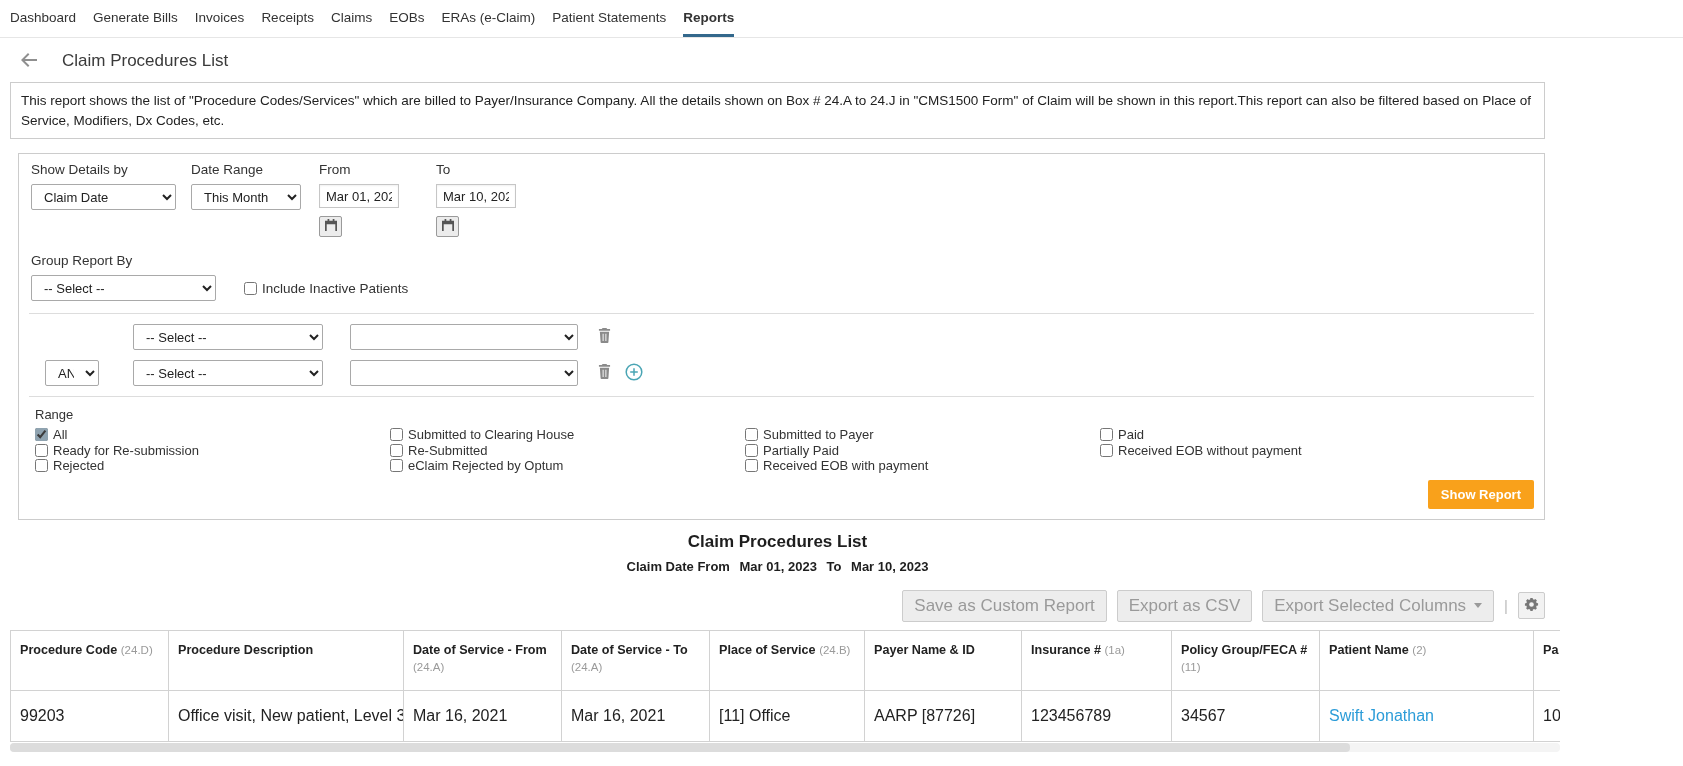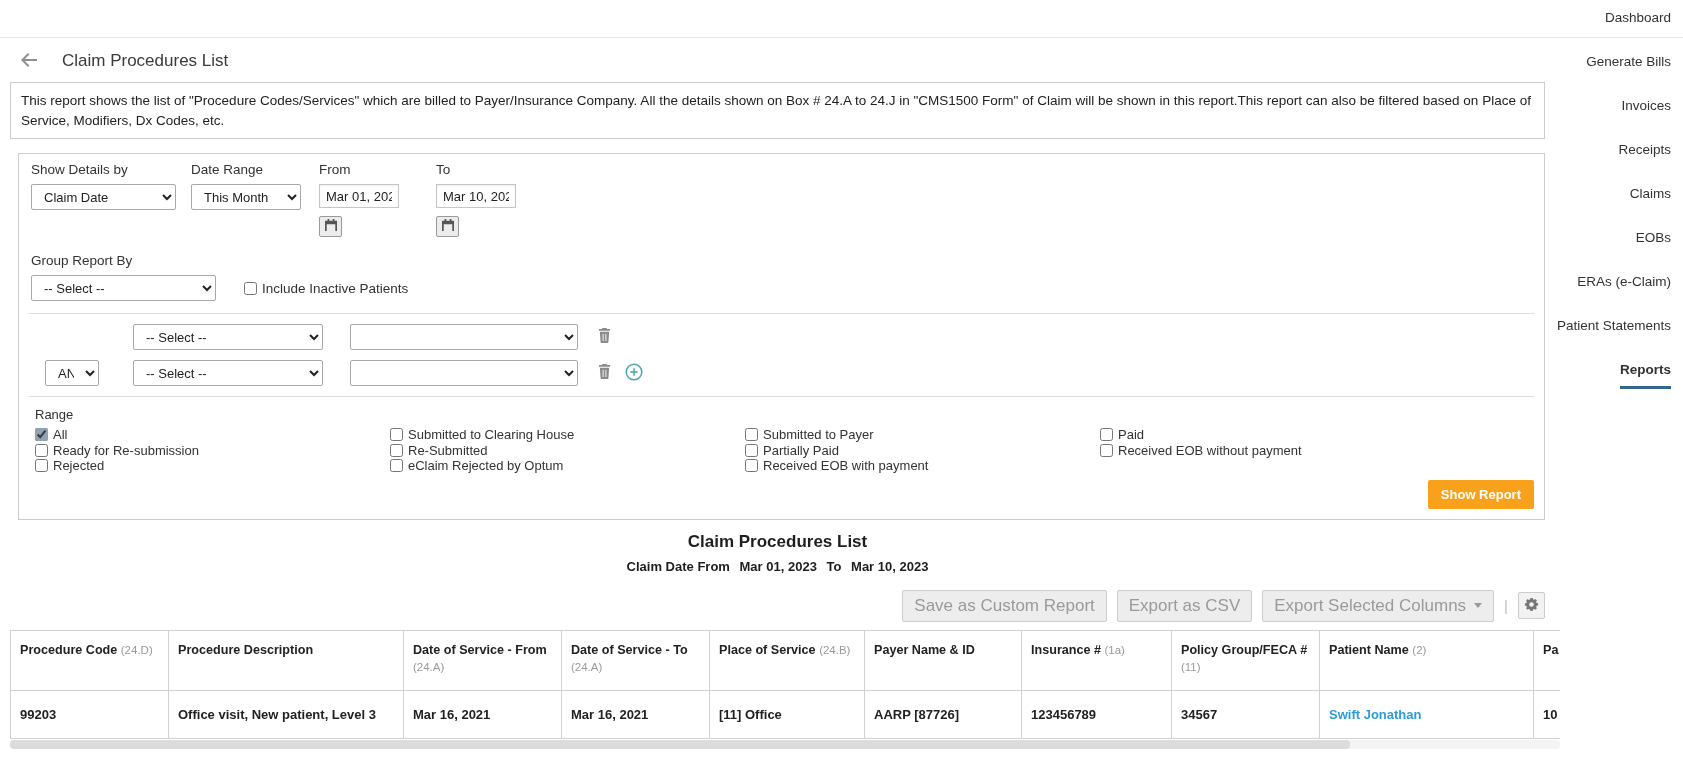--- a/index.html
+++ b/index.html
@@ -11,21 +11,20 @@
     font-size:13px;
   }
   input, select, button { font-family:inherit; }
 
   
   .topnav {
     display:flex; align-items:flex-end; gap:17px;
     padding:10px 12px 0 10px; height:38px;
     border-bottom:1px solid #e6e6e6;
     font-size:13.5px;
-    flex-direction:column;
   }
   .topnav .nav-item {
     color:#333; cursor:pointer; padding-bottom:9px;
     border-bottom:3px solid transparent; white-space:nowrap;
   }
   .topnav .nav-item.active {
     font-weight:bold; border-bottom-color:#33688c;
   }
 
   
@@ -129,21 +128,21 @@
     width:27px; height:27px; background:#f2f2f2; border:1px solid #ccc; border-radius:2px;
     display:flex; align-items:center; justify-content:center; cursor:pointer; padding:0;
   }
 
   
   .table-wrap { width:1550px; margin-left:10px; overflow:hidden; }
   table.report-table { border-collapse:collapse; table-layout:fixed; width:1750px; }
   .report-table th, .report-table td { border:1px solid #d2d2d2; text-align:left; vertical-align:top; }
   .report-table th { padding:11px 9px 14px 9px; font-size:12.6px; font-weight:bold; color:#222; background:#fff; line-height:1.35; }
   .report-table th .col-sub { color:#9a9a9a; font-weight:normal; font-size:11.5px; }
-  .report-table td { padding:16px 9px; font-size:13px; color:#222; white-space:nowrap; overflow:hidden;font-weight:bold; }
+  .report-table td { padding:16px 9px; font-size:16px; color:#222; white-space:nowrap; overflow:hidden; }
   .report-table a.cell-link { color:#2b9cd8; text-decoration:none; cursor:pointer; }
 
   .hscroll { width:1550px; height:9px; margin:1px 0 0 10px; background:#f4f4f4; border-radius:4px; }
   .hscroll .thumb { width:1340px; height:9px; background:#dcdcdc; border-radius:4px; }
 </style>
 </head>
 <body>
 
 <div>
 

